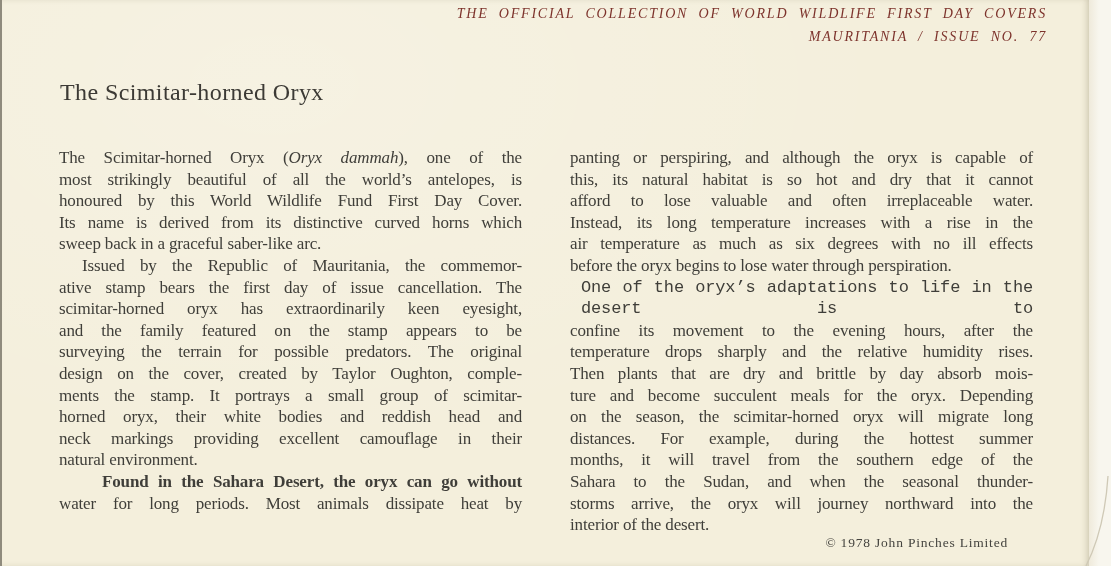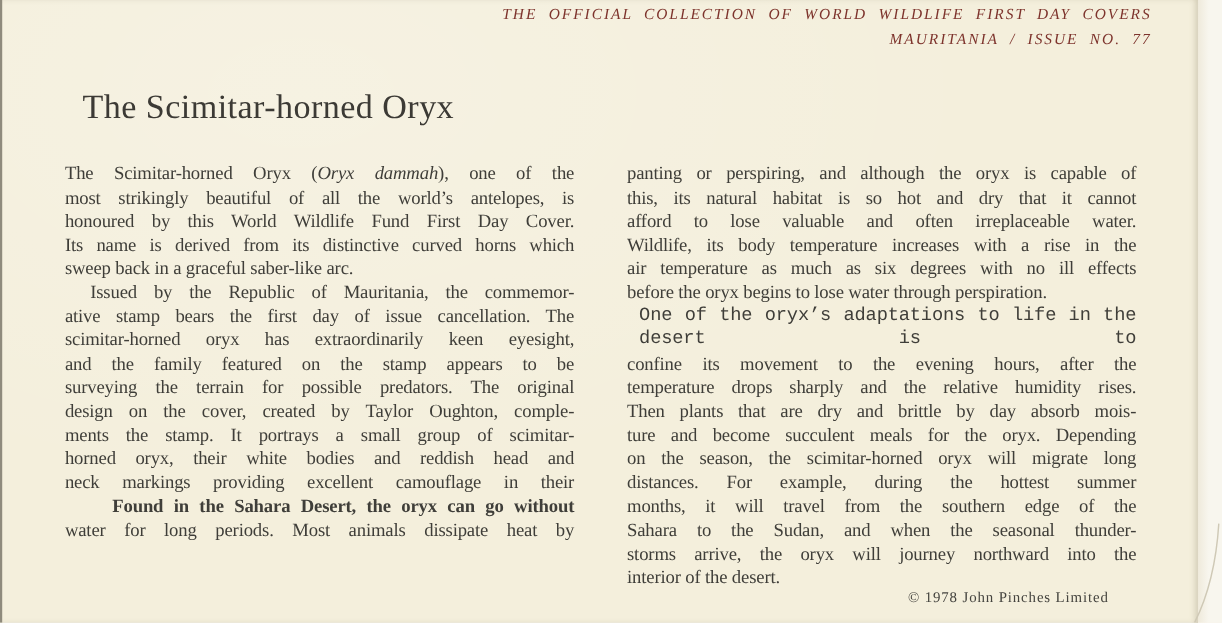--- a/index.html
+++ b/index.html
@@ -41,22 +41,22 @@
     color: #7d332c;
     font-style: italic;
     font-size: 14px;
     letter-spacing: 1.8px;
     word-spacing: 5px;
     line-height: 23px;
     white-space: nowrap;
   }
   .page-title {
     position: absolute;
-    left: 73px; top: 79px;
-    font-size: 31px;
+    left: 58px; top: 79px;
+    font-size: 24px;
     color: #3c3a35;
     letter-spacing: 0.4px;
     white-space: nowrap;
   }
   .columns {
     position: absolute;
     left: 57px; top: 147px;
     width: 974px;
     display: flex;
     gap: 48px;
@@ -106,28 +106,29 @@
         <div class="line last"><span>sweep back in a graceful saber-like arc.</span></div>
         <div class="line" style="padding-left: 23px;"><span>Issued by the Republic of Mauritania, the commemor-</span></div>
         <div class="line"><span>ative stamp bears the first day of issue cancellation. The</span></div>
         <div class="line"><span>scimitar-horned oryx has extraordinarily keen eyesight,</span></div>
         <div class="line"><span>and the family featured on the stamp appears to be</span></div>
         <div class="line"><span>surveying the terrain for possible predators. The original</span></div>
         <div class="line"><span>design on the cover, created by Taylor Oughton, comple-</span></div>
         <div class="line"><span>ments the stamp. It portrays a small group of scimitar-</span></div>
         <div class="line"><span>horned oryx, their white bodies and reddish head and</span></div>
         <div class="line"><span>neck markings providing excellent camouflage in their</span></div>
+        <div class="line last"><span>natural environment.</span></div>
         <div class="line" style="padding-left: 43px; font-weight: bold;"><span>Found in the Sahara Desert, the oryx can go without</span></div>
         <div class="line"><span>water for long periods. Most animals dissipate heat by</span></div>
       </div>
     <div class="column">
         <div class="line"><span>panting or perspiring, and although the oryx is capable of</span></div>
         <div class="line"><span>this, its natural habitat is so hot and dry that it cannot</span></div>
         <div class="line"><span>afford to lose valuable and often irreplaceable water.</span></div>
-        <div class="line"><span>Wildlife, its body temperature increases with a rise in the</span></div>
+        <div class="line"><span>Instead, its long temperature increases with a rise in the</span></div>
         <div class="line"><span>air temperature as much as six degrees with no ill effects</span></div>
         <div class="line last"><span>before the oryx begins to lose water through perspiration.</span></div>
         <div class="line" style="padding-left: 11px; font-family: Liberation Mono, monospace;"><span>One of the oryx’s adaptations to life in the desert is to</span></div>
         <div class="line"><span>confine its movement to the evening hours, after the</span></div>
         <div class="line"><span>temperature drops sharply and the relative humidity rises.</span></div>
         <div class="line"><span>Then plants that are dry and brittle by day absorb mois-</span></div>
         <div class="line"><span>ture and become succulent meals for the oryx. Depending</span></div>
         <div class="line"><span>on the season, the scimitar-horned oryx will migrate long</span></div>
         <div class="line"><span>distances. For example, during the hottest summer</span></div>
         <div class="line"><span>months, it will travel from the southern edge of the</span></div>

